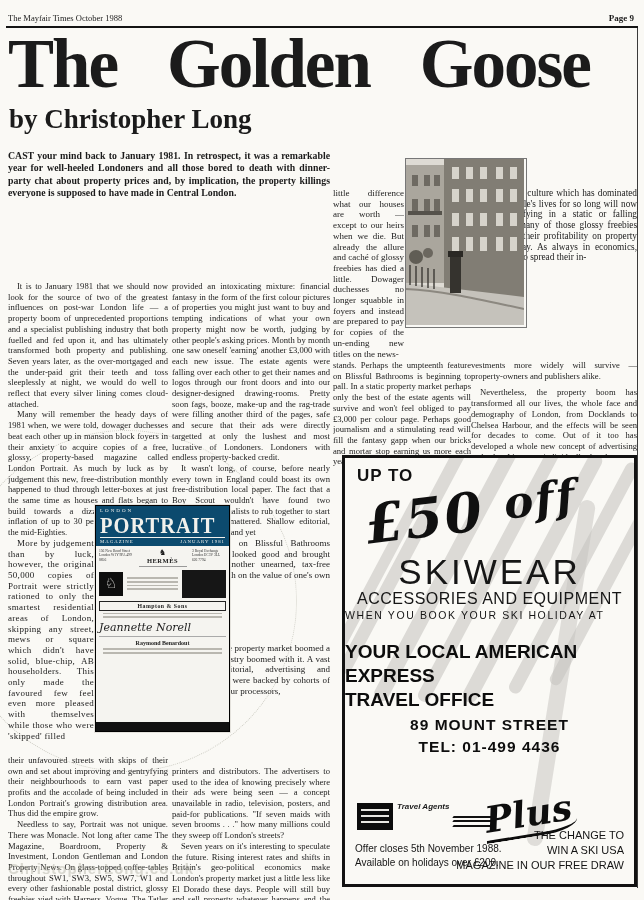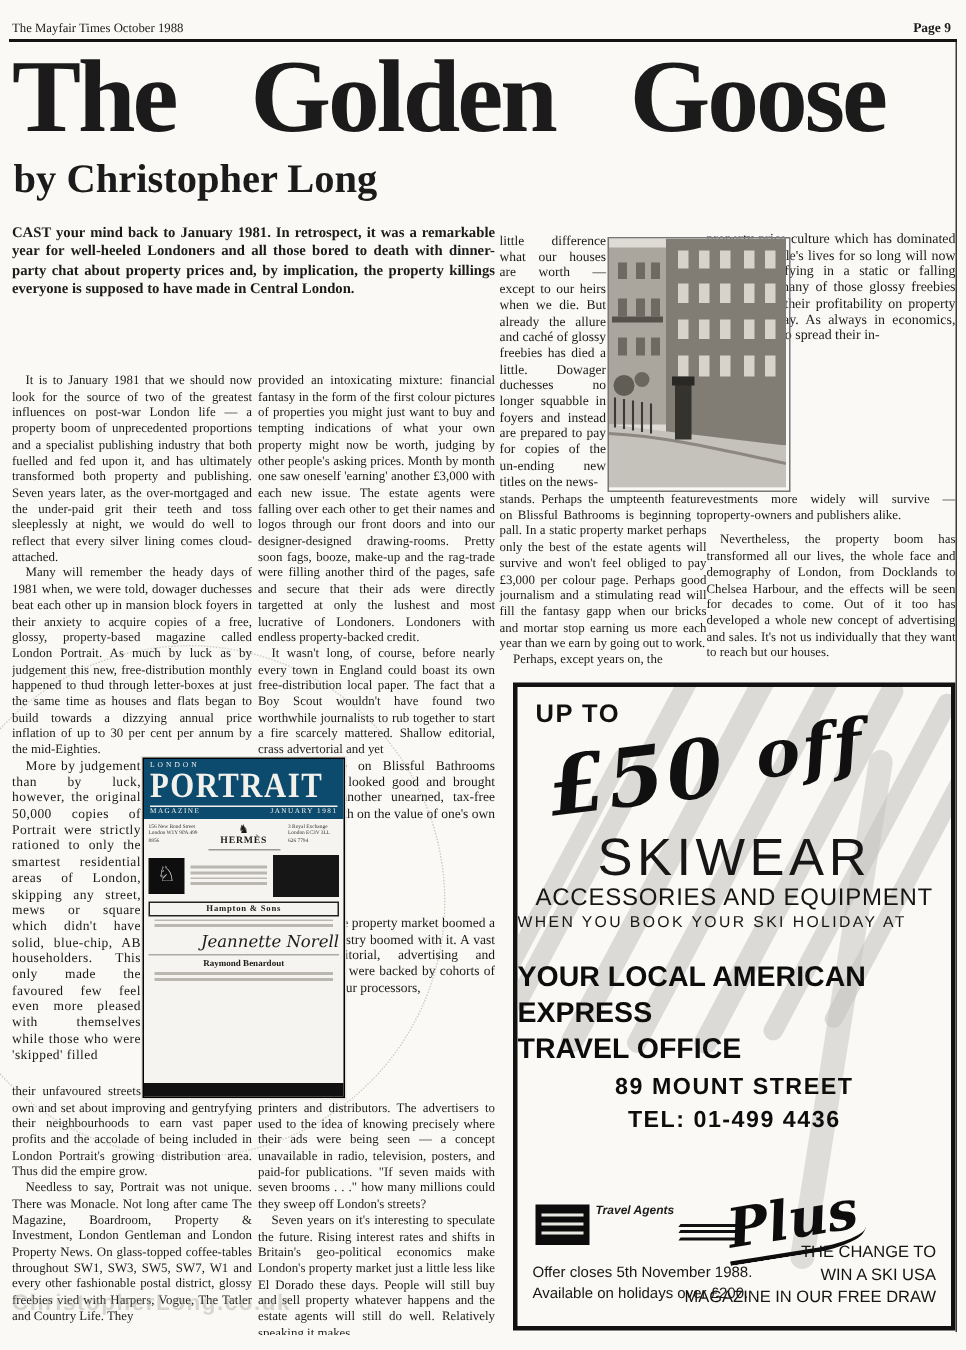--- a/index.html
+++ b/index.html
@@ -11,21 +11,21 @@
   .hdr-rule{position:absolute;left:6px;top:26px;width:632px;height:2px;background:#141414;}
   .right-rule{position:absolute;left:637px;top:28px;width:1px;height:860px;background:#3a3a3a;}
   
   .headline{position:absolute;left:8px;top:30px;width:582px;display:flex;justify-content:space-between;
             font-size:69px;font-weight:bold;line-height:1;letter-spacing:-2px;}
   .byline{position:absolute;left:9px;top:104px;font-size:27px;font-weight:bold;}
   
   .lead{position:absolute;left:8px;top:150px;width:322px;font-size:9.8px;line-height:12.4px;
         font-weight:bold;text-align:justify;}
   
-  .col{position:absolute;overflow:hidden;font-size:8.6px;line-height:10.7px;text-align:justify;}
+  .col{position:absolute;overflow:hidden;font-size:8.6px;line-height:10.7px;text-align:justify;margin-top:33px;}
   .col p{margin:0;}
   .ind{text-indent:9px;}
   #col1{left:8px;top:248px;width:160px;height:642px;}
   #col2{left:172px;top:248px;width:158px;height:642px;}
   #col3{left:333px;top:155px;width:138px;height:300px;}
   #col4{left:471px;top:155px;width:166px;height:300px;}
   .c1-narrow{width:86px;min-height:217px;font-size:9px;letter-spacing:.3px;}
   .c2-narrow{margin-left:58px;min-height:105px;font-size:9px;}
   .c2-narrow2{margin-left:58px;min-height:123px;font-size:9px;}
   .c3-narrow{width:71px;min-height:172px;font-size:9px;}
@@ -44,21 +44,21 @@
   .addr{font-size:3.6px;width:34px;line-height:1.3;color:#333;}
   .hermes-box{text-align:center;width:48px;border-bottom:1px solid #999;padding-bottom:2px;}
   .hermes-glyph{font-size:8px;line-height:8px;}
   .hermes-name{font-size:6.5px;font-weight:bold;letter-spacing:.5px;}
   .inset-row2{display:flex;justify-content:space-between;margin-top:3px;align-items:center;}
   .horse-sq{width:24px;height:24px;background:#0e0e0e;color:#f5f4f0;font-size:14px;line-height:24px;text-align:center;}
   .dark-ad{width:44px;height:28px;background:#161616;}
   .mlines{flex:1;margin:0 3px;}
   .mline{height:1.8px;background:#b9b7b0;margin:2px 1px;}
   .hampton{border:1px solid #222;font-size:5.8px;font-weight:bold;text-align:center;margin-top:3px;padding:1px 0;letter-spacing:.5px;}
-  .jeannette{font-size:11px;font-style:italic;font-family:"DejaVu Serif",serif;text-align:right;margin-top:3px;border-bottom:1px solid #aaa;padding-bottom:2px;}
+  .jeannette{font-size:11px;font-style:italic;font-family:"DejaVu Serif",serif;text-align:left;margin-top:3px;border-bottom:1px solid #aaa;padding-bottom:2px;}
   .raymond{font-size:6px;font-weight:bold;margin-top:3px;text-align:center;}
   .inset-foot{position:absolute;left:0;right:0;bottom:0;height:9px;background:#111;}
   
   .stamp{position:absolute;left:-45px;top:430px;width:340px;height:340px;border:1px dotted rgba(140,140,125,.4);
          border-radius:50%;z-index:0;}
   
   .ad{position:absolute;left:342px;top:455px;width:289px;height:426px;border:3px solid #121212;
       background:#faf9f5;font-family:"Liberation Sans",sans-serif;overflow:hidden;z-index:2;}
   .scr{position:absolute;background:#bdbcb8;opacity:.5;border-radius:8px;transform:rotate(28deg);z-index:0;}
   .scr-long{position:absolute;background:#c3c2be;opacity:.5;border-radius:8px;transform:rotate(9deg);z-index:0;}

